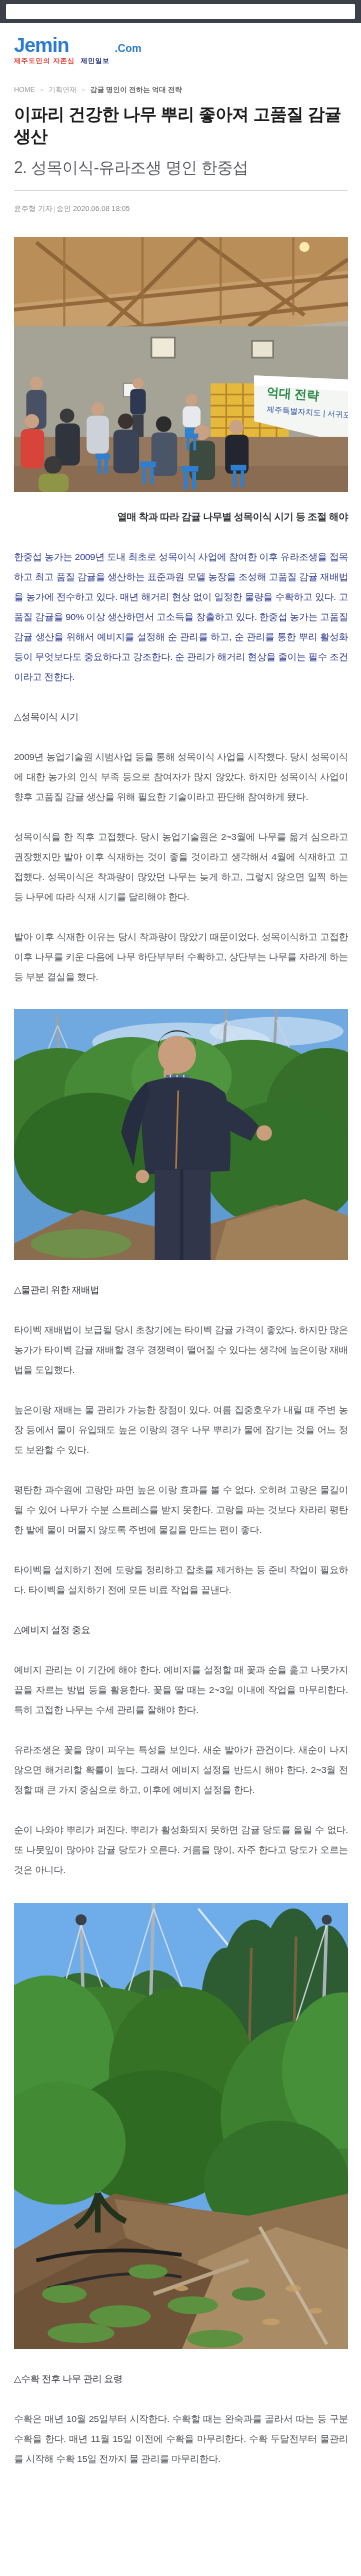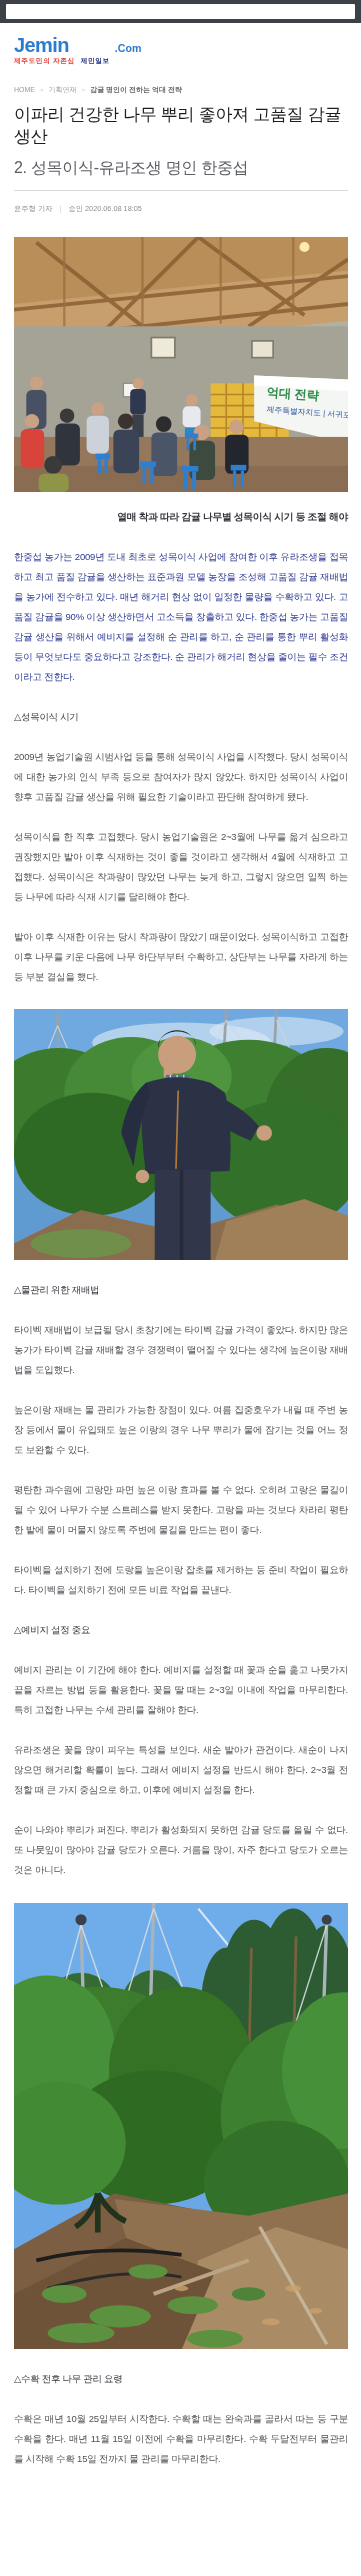--- a/index.html
+++ b/index.html
@@ -30,28 +30,28 @@
 
   
   .breadcrumb { margin-top:19px; font-size:7px; color:#9a9a9a; display:flex; align-items:center; gap:5px; }
   .breadcrumb .crumb { color:#9a9a9a; cursor:pointer; }
   .breadcrumb .crumb.strong { color:#666; font-weight:bold; }
   .breadcrumb .sep { color:#bbb; font-size:6.1px; }
 
   .article-title {
     margin-top:9px;
     font-size:17px; line-height:1.32; color:#1d1d1f;
-    font-weight:400; letter-spacing:-0.3px;
+    font-weight:700; letter-spacing:-0.3px;
   }
   .article-subtitle {
     margin-top:9px; font-size:16px; color:#5b5e63; font-weight:500; letter-spacing:-0.3px;
   }
   .head-rule { margin-top:11.2px; border:none; border-top:0.6px solid #d9d9d9; }
   .byline {
-    margin-top:13.4px; font-size:7.3px; color:#8b8e93; display:flex; align-items:flex-start; gap:7px;
+    margin-top:13.4px; font-size:7.3px; color:#8b8e93; display:flex; align-items:flex-start; gap:1px;
   }
   .byline .divider { color:#cfcfcf; }
 
   figure { margin:22.4px 0 0 0; }
   figure svg { display:block; width:100%; height:auto; background:#eee; }
 
   .subheads { margin-top:14.5px;text-align:right; }
   .subhead {
     font-size:9.8px; font-weight:bold; color:#33353d;
     line-height:20px; letter-spacing:-0.3px;
@@ -274,21 +274,21 @@
         <line x1="300" y1="288" x2="300" y2="450" stroke="#262b3c" stroke-width="6"></line>
         <circle cx="230" cy="300" r="12" fill="#c99e7e"></circle>
       </g>
     </svg>
   </figure>
 
   <h3 class="sec-heading">△물관리 위한 재배법</h3>
   <p class="body-p">타이벡 재배법이 보급될 당시 초창기에는 타이벡 감귤 가격이 좋았다. 하지만 많은 농가가 타이벡 감귤 재배할 경우 경쟁력이 떨어질 수 있다는 생각에 높은이랑 재배법을 도입했다.</p>
   <p class="body-p">높은이랑 재배는 물 관리가 가능한 장점이 있다. 여름 집중호우가 내릴 때 주변 농장 등에서 물이 유입돼도 높은 이랑의 경우 나무 뿌리가 물에 잠기는 것을 어느 정도 보완할 수 있다.</p>
   <p class="body-p">평탄한 과수원에 고랑만 파면 높은 이랑 효과를 볼 수 없다. 오히려 고랑은 물길이 될 수 있어 나무가 수분 스트레스를 받지 못한다. 고랑을 파는 것보다 차라리 평탄한 밭에 물이 머물지 않도록 주변에 물길을 만드는 편이 좋다.</p>
-  <p class="body-p">타이벡을 설치하기 전에 도랑을 높은이랑 잡초를 제거하는 등 준비 작업이 필요하다. 타이벡을 설치하기 전에 모든 비료 작업을 끝낸다.</p>
+  <p class="body-p">타이벡을 설치하기 전에 도랑을 정리하고 잡초를 제거하는 등 준비 작업이 필요하다. 타이벡을 설치하기 전에 모든 비료 작업을 끝낸다.</p>
 
   <h3 class="sec-heading">△예비지 설정 중요</h3>
   <p class="body-p">예비지 관리는 이 기간에 해야 한다. 예비지를 설정할 때 꽃과 순을 훑고 나뭇가지 끝을 자르는 방법 등을 활용한다. 꽃을 딸 때는 2~3일 이내에 작업을 마무리한다. 특히 고접한 나무는 수세 관리를 잘해야 한다.</p>
   <p class="body-p">유라조생은 꽃을 많이 피우는 특성을 보인다. 새순 발아가 관건이다. 새순이 나지 않으면 해거리할 확률이 높다. 그래서 예비지 설정을 반드시 해야 한다. 2~3월 전정할 때 큰 가지 중심으로 하고, 이후에 예비지 설정을 한다.</p>
   <p class="body-p">순이 나와야 뿌리가 퍼진다. 뿌리가 활성화되지 못하면 감귤 당도를 올릴 수 없다. 또 나뭇잎이 많아야 감귤 당도가 오른다. 거름을 많이, 자주 한다고 당도가 오르는 것은 아니다.</p>
 
   <figure>
     <svg viewBox="0 0 598 800" xmlns="http://www.w3.org/2000/svg">
       <rect width="598" height="800" fill="#69a7e6"></rect>
       <rect x="0" y="0" width="598" height="260" fill="#6fadea"></rect>

